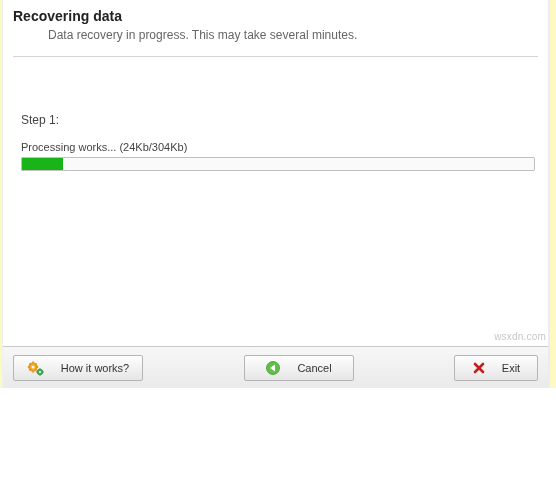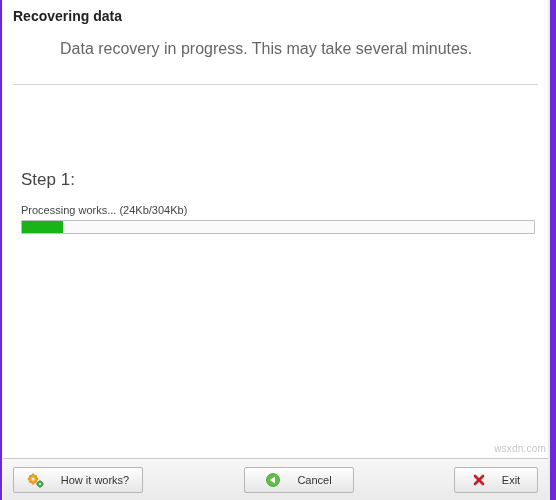--- a/index.html
+++ b/index.html
@@ -6,59 +6,58 @@
   html, body {
     margin: 0; padding: 0;
     width: 556px; height: 500px;
     font-family: "Segoe UI", Tahoma, Arial, sans-serif;
     font-size: 11px;
     background: #ffffff;
     color: #333;
     overflow: hidden;
   }
   .window {
-    width: 556px; height: 500px;
+    width: 556px; height: 388px;
     position: relative;
-    background: #6d28d9;
+    background: #fef9c3;
   }
   .inner {
     position: absolute;
     left: 2px; top: 0; right: 6px; bottom: 0;
     border-right: 2px solid #e7edf2;
     border-left: 1px solid #f0f0f0;
     background: #fff;
   }
   .header {
     padding: 8px 10px 4px 10px;
   }
   .header h1 {
     font-size: 14px;
     font-weight: bold;
     color: #222;
     margin: 0 0 3px 0;
   }
   .header p {
-    margin: 16px;
-    font-size: 16px;
+    margin: 4px;
+    font-size: 12px;
     color: #666;
     padding-left: 31px;
   }
   .hr {
     height: 1px;
     background: #d4d4d4;
     margin: 6px 10px 0 10px;
   }
   .content {
     padding: 56px 16px 0 18px;
   }
   .step-label {
-    font-size: 17px;
+    font-size: 12px;
     color: #444;
     margin-bottom: 14px;
-    margin-top: 29px;
   }
   .proc-label {
     font-size: 11px;
     color: #444;
     margin-bottom: 4px;
   }
   .progress {
     width: 514px;
     height: 14px;
     border: 1px solid #c0c0c0;

